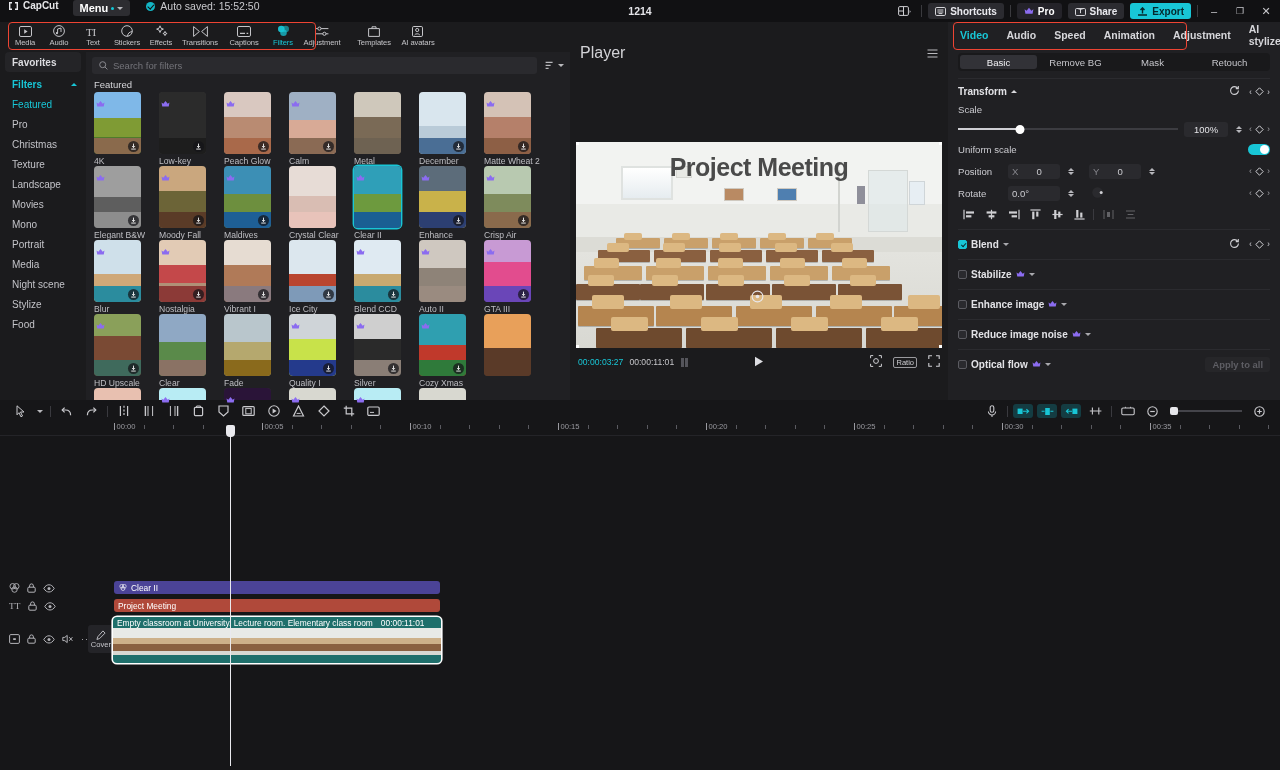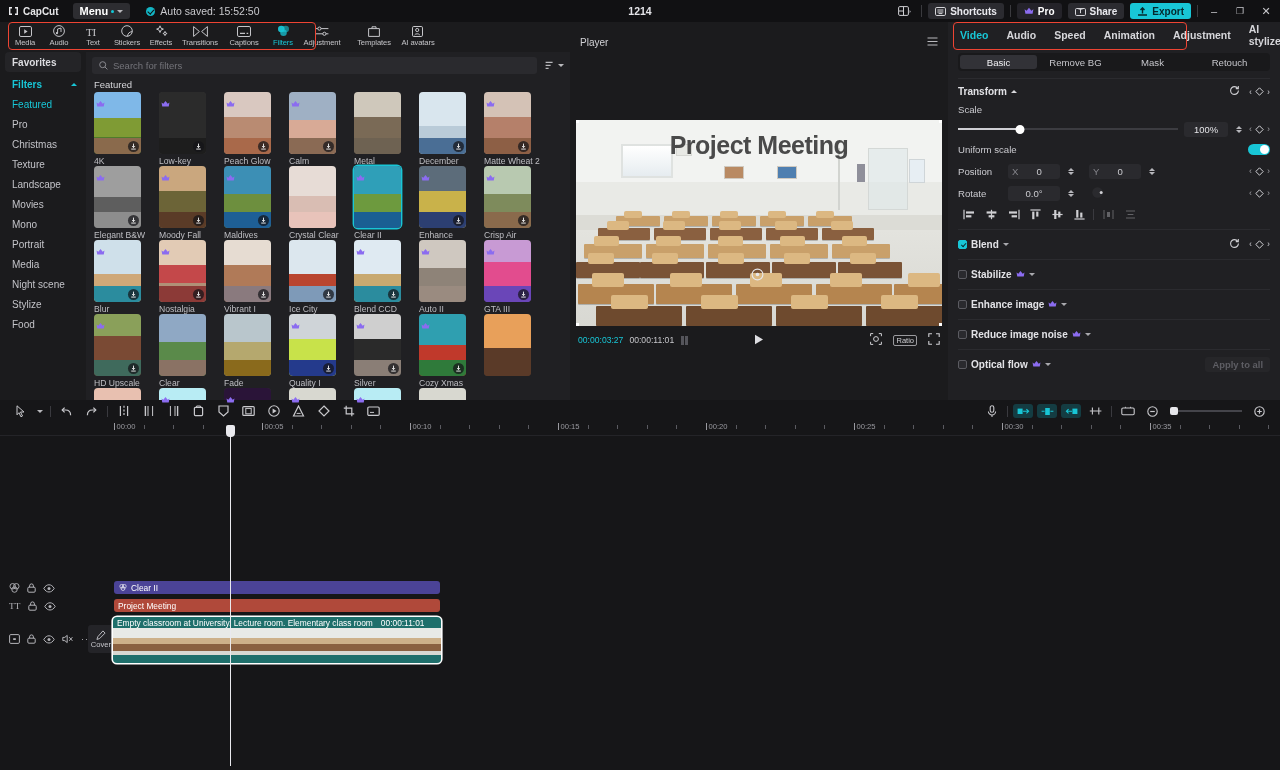--- a/index.html
+++ b/index.html
@@ -8,21 +8,21 @@
     background:#1b1b1d;
     font-family:"Liberation Sans", sans-serif;
     color:#d8d8da;
     -webkit-font-smoothing:antialiased;
   }
   .app{ position:relative; width:1280px; height:770px; }
 
   
   .titlebar{
     position:absolute; left:0; top:0; width:1280px; height:22px;
-    background:#111113; display:flex; align-items:center;
+    background:#111113; display:flex; align-items:flex-start;
   }
   .logo{ display:flex; align-items:center; gap:4px; margin-left:8px; font-size:10px; color:#e6e6e8; font-weight:bold;}
   .logo svg{ display:block; }
   .menu-btn{
     margin-left:14px; height:16px; padding:0 7px; background:#2d2d31; border-radius:3px;
     display:flex; align-items:center; gap:3px; font-size:11px; font-weight:bold; color:#fff;
   }
   .menu-btn .dot{ width:3px;height:3px;border-radius:50%;background:#13c8d8; display:inline-block;}
   .caret{ width:0;height:0;border-left:3px solid transparent;border-right:3px solid transparent;border-top:3px solid #b9b9bd;}
   .autosave{ margin-left:16px; display:flex; align-items:center; gap:5px; font-size:10.5px; color:#c9c9cd;}
@@ -86,21 +86,21 @@
     position:absolute; left:2px; top:2px; width:9px;height:8px; z-index:3;
   }
   .dl{
     position:absolute; right:2px; bottom:2px; width:11px;height:11px;border-radius:50%;
     background:rgba(20,20,24,.72); display:flex;align-items:center;justify-content:center; z-index:3;
   }
   .cap{ font-size:8.6px; color:#bfbfc4; margin-top:2px; white-space:nowrap; overflow:hidden; text-overflow:ellipsis; width:62px;}
 
   
   .player{ position:absolute; left:570px; top:22px; width:378px; height:378px; background:#1b1b1d;}
-  .player-hd{ height:26px; display:flex; align-items:flex-end; padding:0 10px; font-size:10px; color:#d2d2d6; justify-content:space-between;}
+  .player-hd{ height:26px; display:flex; align-items:flex-start; padding:0 10px; font-size:16px; color:#d2d2d6; justify-content:space-between;margin-top:22px;}
   .stage{ position:relative; height:310px; }
   .video{
     position:absolute; left:6px; top:72px; width:366px; height:206px; overflow:hidden; background:#cfd3d4;
   }
   .vtitle{
     position:absolute; width:100%; top:11px; text-align:center; font-size:25px; font-weight:bold;
     color:#4a4a4a; letter-spacing:-.5px; z-index:4;
   }
   .handle{ position:absolute; width:6px;height:6px;background:#fff; z-index:5;}
   .ctrlbar{ position:absolute; left:0; bottom:10px; width:378px; height:16px; display:flex;align-items:center; padding:0 8px;}
@@ -1045,21 +1045,21 @@
         <span>‹</span>
         <svg width="9" height="9" viewBox="0 0 9 9">
             <path d="M4.5.8l3.7 3.7-3.7 3.7L.8 4.5z" fill="none" stroke="#cfcfd3"></path>
           </svg>
         <span>›</span>
       </span>
     </div>
 
     <div class="row">
       <span style="width:44px;">Rotate</span>
-      <div class="field" style="width:52px;justify-content:center;">
+      <div class="field" style="width:52px;justify-content:flex-start;">
         <span>0.0°</span>
       </div>
       <span class="stepper">
           <i class="up"></i>
           <i class="dn"></i>
         </span>
       <span style="margin-left:10px;">
         <svg width="13" height="13" viewBox="0 0 13 13">
             <circle cx="6.5" cy="6.5" r="5.2" fill="#2a2a2e"></circle>
             <circle cx="10.2" cy="6.5" r="1.5" fill="#cfcfd3"></circle>

